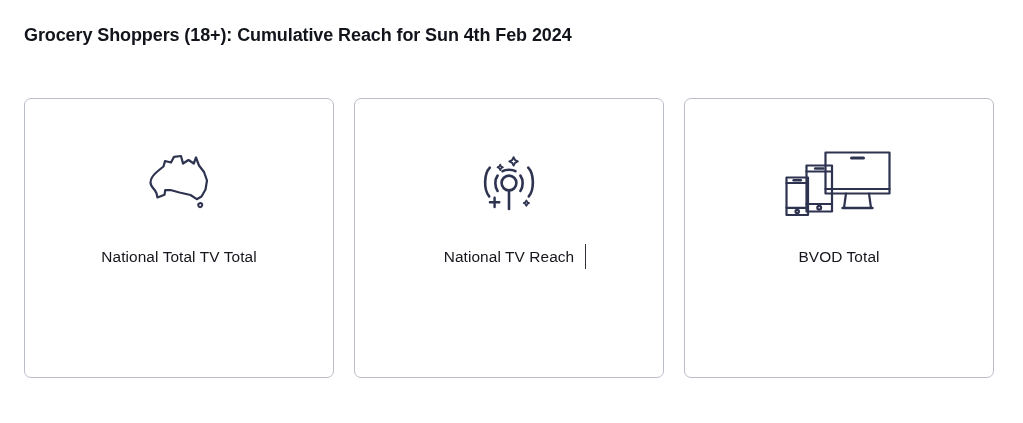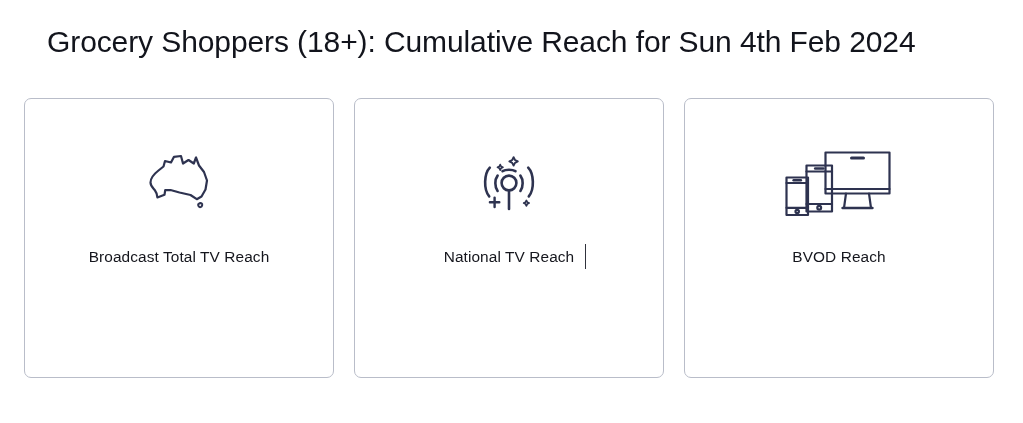--- a/index.html
+++ b/index.html
@@ -14,26 +14,25 @@
     overflow: hidden;
     font-family: "Liberation Sans", sans-serif;
     -webkit-font-smoothing: antialiased;
   }
 
   
   .page-title {
     position: absolute;
     left: 24px;
     top: 25px;
-    font-size: 30px;
-    font-weight: normal;
+    font-size: 18px;
+    font-weight: bold;
     color: #12141c;
     letter-spacing: -0.1px;
     white-space: nowrap;
-    margin-left: 23px;
   }
 
   
   .card-row {
     position: absolute;
     left: 24px;
     top: 98px;
     width: 970px;
     height: 280px;
     display: flex;
@@ -116,21 +115,21 @@
                  L60.5 49.5 L64.5 42.5 L66.0 33.5
                  L63.0 25.0 L58.0 18.5 L55.0 10.5
                  L52.8 16.5 L47.5 13.0 L42.0 16.5
                  L40.0 9.0 L33.0 9.8 L30.0 15.5
                  L24.0 14.0 L22.5 19.5 Z"></path>
         <path d="M57.2 57.2 C57.2 57.2 59.3 55.6 60.6 56.4
                  C61.9 57.2 61.1 59.6 59.6 60.1
                  C58.1 60.6 56.9 58.8 57.2 57.2 Z" stroke-width="2"></path>
       </svg>
     </div>
-    <div class="card-label">Broadcast Total TV Reach</div>
+    <div class="card-label">National Total TV Total</div>
   </div>
 
   <div class="stat-card">
     <div class="card-icon">
       <svg width="74" height="74" viewBox="0 0 74 74" fill="none" stroke="#2e3350" stroke-width="2.6" stroke-linecap="round" stroke-linejoin="round">
 
         <circle cx="37" cy="38" r="7.4"></circle>
         <path d="M37 45.4 L37 64"></path>
 
         <path d="M25.6 30.6 C22.6 34.6 22.6 41.8 25.6 46.0"></path>
@@ -173,16 +172,16 @@
         <path d="M32.2 25.5 L40.3 25.5" stroke-width="2.6"></path>
         <circle cx="36.2" cy="64.8" r="1.9"></circle>
 
         <path d="M3.5 34.5 L25.0 34.5 L25.0 72.0 L3.5 72.0 Z"></path>
         <path d="M3.5 40.0 L25.0 40.0"></path>
         <path d="M3.5 64.8 L25.0 64.8"></path>
         <path d="M10.6 37.3 L17.9 37.3" stroke-width="2.4"></path>
         <circle cx="14.2" cy="68.5" r="1.7"></circle>
       </svg>
     </div>
-    <div class="card-label">BVOD Reach</div>
+    <div class="card-label">BVOD Total</div>
   </div>
 
 </div>
 
 </body></html>

